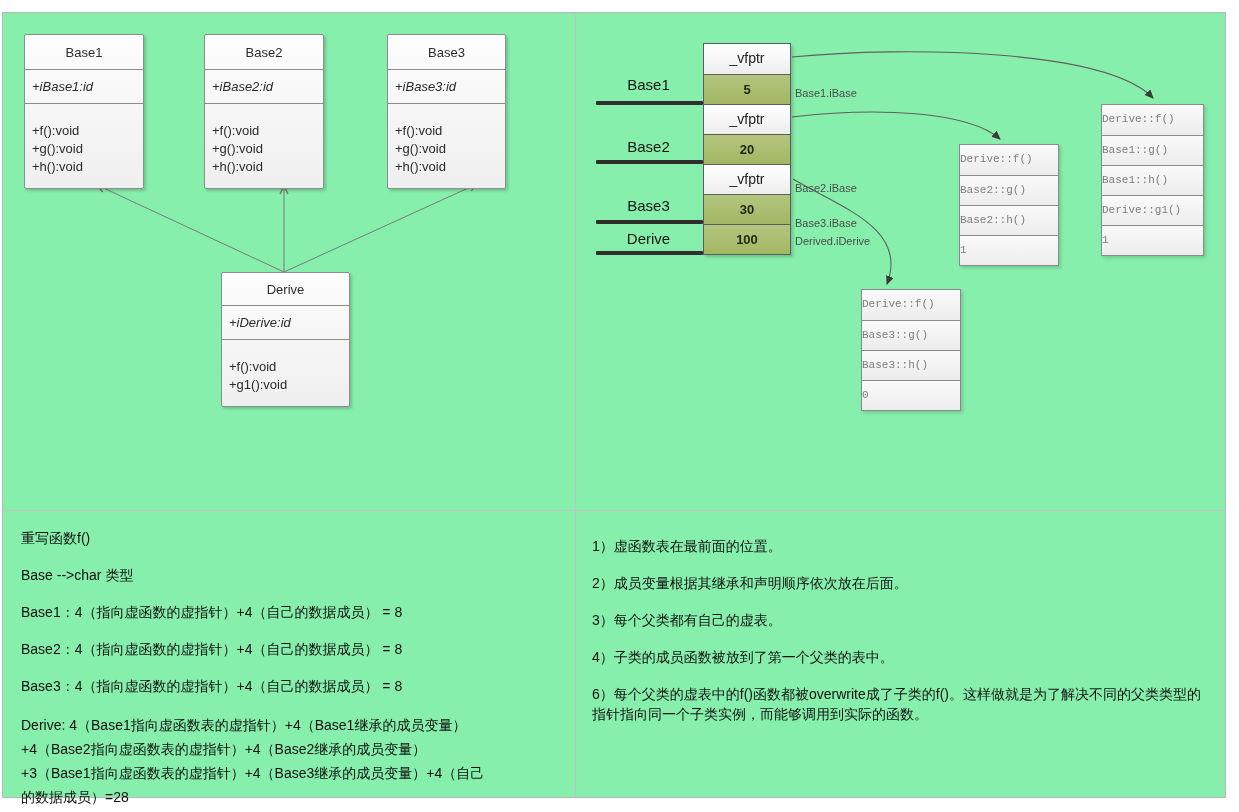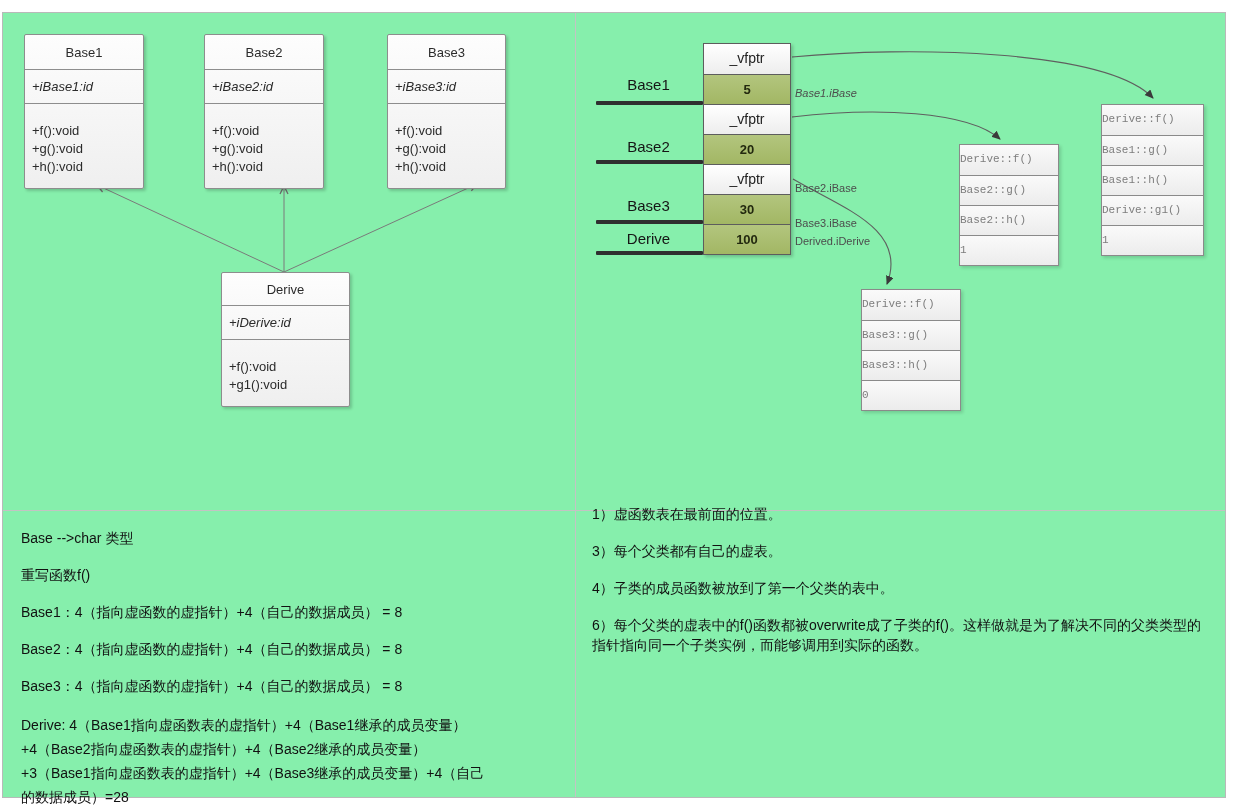--- a/index.html
+++ b/index.html
@@ -5,21 +5,21 @@
   * { margin:0; padding:0; box-sizing:border-box; }
   body { background:#fff; font-family:"Liberation Sans", sans-serif; color:#1a1a1a; }
   .page { position:relative; width:1239px; height:812px; background:#fff; overflow:hidden; }
 
   
   .tbl { position:absolute; left:2px; top:12px; width:1224px; height:786px; border:1px solid #b9b9b9; background:#86efac; }
   .cell { position:absolute; }
   .cell-tl { left:0; top:0; width:573px; height:498px; border-right:1px solid #c3c3c3; border-bottom:1px solid #c3c3c3; }
   .cell-tr { left:573px; top:0; width:649px; height:498px; border-bottom:1px solid #c3c3c3; }
   .cell-bl { left:0; top:498px; width:573px; height:286px; border-right:1px solid #c3c3c3; padding:17px 18px 0 18px; }
-  .cell-br { left:573px; top:474px; width:649px; height:286px; padding:17px 16px 0 16px; }
+  .cell-br { left:573px; top:506px; width:649px; height:286px; padding:17px 16px 0 16px; }
 
   svg.layer { position:absolute; left:0; top:0; pointer-events:none; }
 
   
   .uml-box { position:absolute; border:1px solid #8d8d8d; border-radius:2px;
              background:linear-gradient(180deg,#fdfdfd 0%,#efefef 100%);
              box-shadow:2px 2px 3px rgba(0,0,0,.18); font-size:13px; color:#2b2b2b; }
   .uml-title { height:35px; line-height:35px; text-align:center; border-bottom:1px solid #8d8d8d; }
   .uml-attrs { border-bottom:1px solid #8d8d8d; padding:9px 0 9px 7px;font-style:italic; }
   .uml-methods { padding:6px 0 12px 7px; line-height:18px;margin-top:12px; }
@@ -138,21 +138,21 @@
 
       <div class="mem-left-label" style="top:63px;">Base1</div>
       <div class="mem-left-label" style="top:125px;">Base2</div>
       <div class="mem-left-label" style="top:184px;">Base3</div>
       <div class="mem-left-label" style="top:217px;">Derive</div>
       <div class="mem-underline" style="top:88px;"></div>
       <div class="mem-underline" style="top:147px;"></div>
       <div class="mem-underline" style="top:207px;"></div>
       <div class="mem-underline" style="top:238px;"></div>
 
-      <div class="mem-right-label" style="top:74px;font-style:italic;">Base1.iBase</div>
+      <div class="mem-right-label" style="top:74px;">Base1.iBase</div>
       <div class="mem-right-label" style="top:130px;margin-top:39px;">Base2.iBase</div>
       <div class="mem-right-label" style="top:204px;">Base3.iBase</div>
       <div class="mem-right-label" style="top:222px;">Derived.iDerive</div>
 
       <div class="vtable" style="left:525px; top:91px; width:103px;">
         <div class="vt-cell">Derive::f()</div>
         <div class="vt-cell">Base1::g()</div>
         <div class="vt-cell">Base1::h()</div>
         <div class="vt-cell">Derive::g1()</div>
         <div class="vt-cell">1</div>
@@ -167,32 +167,33 @@
 
       <div class="vtable" style="left:285px; top:276px; width:100px;">
         <div class="vt-cell">Derive::f()</div>
         <div class="vt-cell">Base3::g()</div>
         <div class="vt-cell">Base3::h()</div>
         <div class="vt-cell">0</div>
       </div>
     </div>
 
     <div class="cell cell-bl notes">
+      <p>重写函数f()</p>
       <p>Base --&gt;char 类型</p>
-      <p>重写函数f()</p>
       <p>Base1：4（指向虚函数的虚指针）+4（自己的数据成员） = 8</p>
       <p>Base2：4（指向虚函数的虚指针）+4（自己的数据成员） = 8</p>
       <p>Base3：4（指向虚函数的虚指针）+4（自己的数据成员） = 8</p>
       <p class="multi">Derive: 4（Base1指向虚函数表的虚指针）+4（Base1继承的成员变量）
 +4（Base2指向虚函数表的虚指针）+4（Base2继承的成员变量）
 +3（Base1指向虚函数表的虚指针）+4（Base3继承的成员变量）+4（自己
 的数据成员）=28</p>
     </div>
 
     <div class="cell cell-br notes">
       <p>1）虚函数表在最前面的位置。</p>
+      <p>2）成员变量根据其继承和声明顺序依次放在后面。</p>
       <p>3）每个父类都有自己的虚表。</p>
       <p>4）子类的成员函数被放到了第一个父类的表中。</p>
       <p class="wrap6">6）每个父类的虚表中的f()函数都被overwrite成了子类的f()。这样做就是为了解决不同的父类类型的指针指向同一个子类实例，而能够调用到实际的函数。</p>
     </div>
 
   </div>
 </div>
 
 </body></html>

